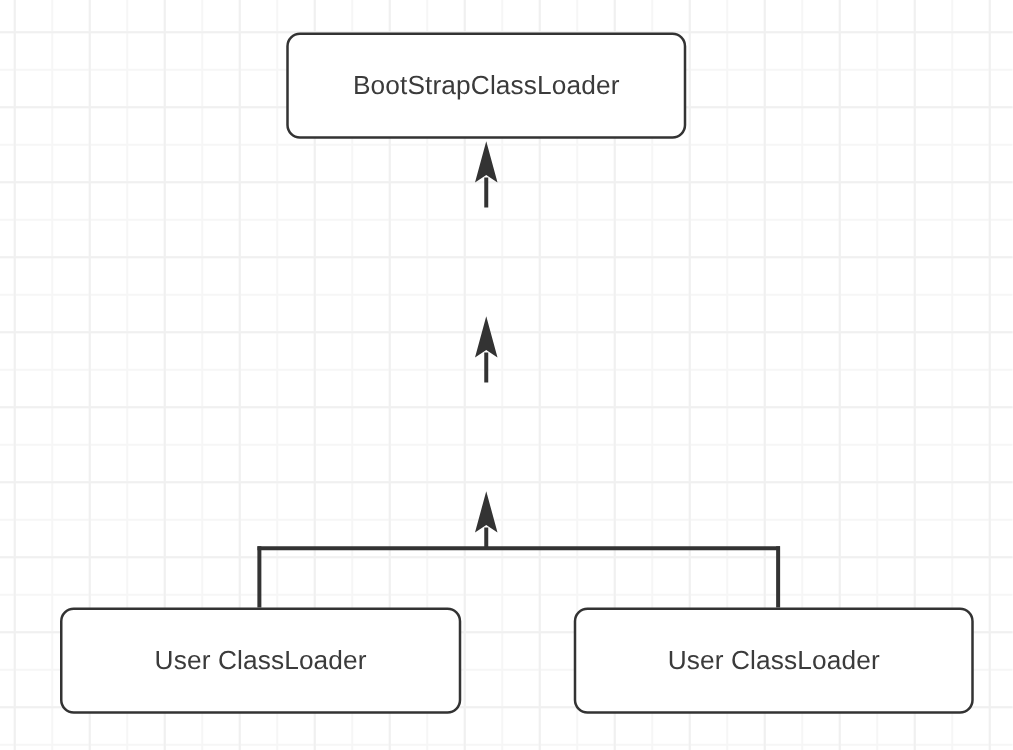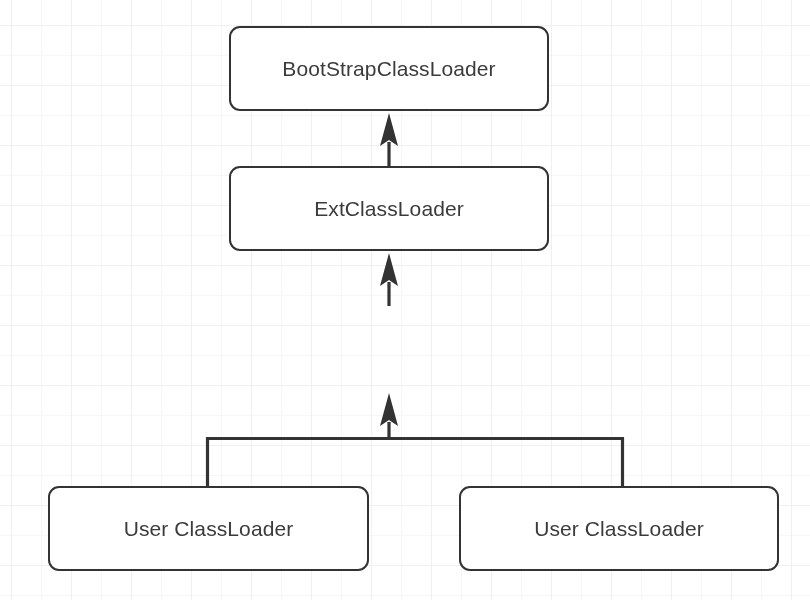--- a/index.html
+++ b/index.html
@@ -102,23 +102,20 @@
 
       <line x1="389" y1="438" x2="389" y2="422" stroke="#333333" stroke-width="3.2"></line>
       <polygon points="389,393 380,426 389,420 398,426" fill="#333333"></polygon>
     </g>
   </svg>
 
   <div class="node n-bootstrap">
     <span class="node-label">BootStrapClassLoader</span>
   </div>
 
-  <div class="node n-ext">
-    <span class="node-label">ExtClassLoader</span>
-  </div>
 
 
   <div class="node n-user1">
     <span class="node-label">User ClassLoader</span>
   </div>
 
   <div class="node n-user2">
     <span class="node-label">User ClassLoader</span>
   </div>
 

